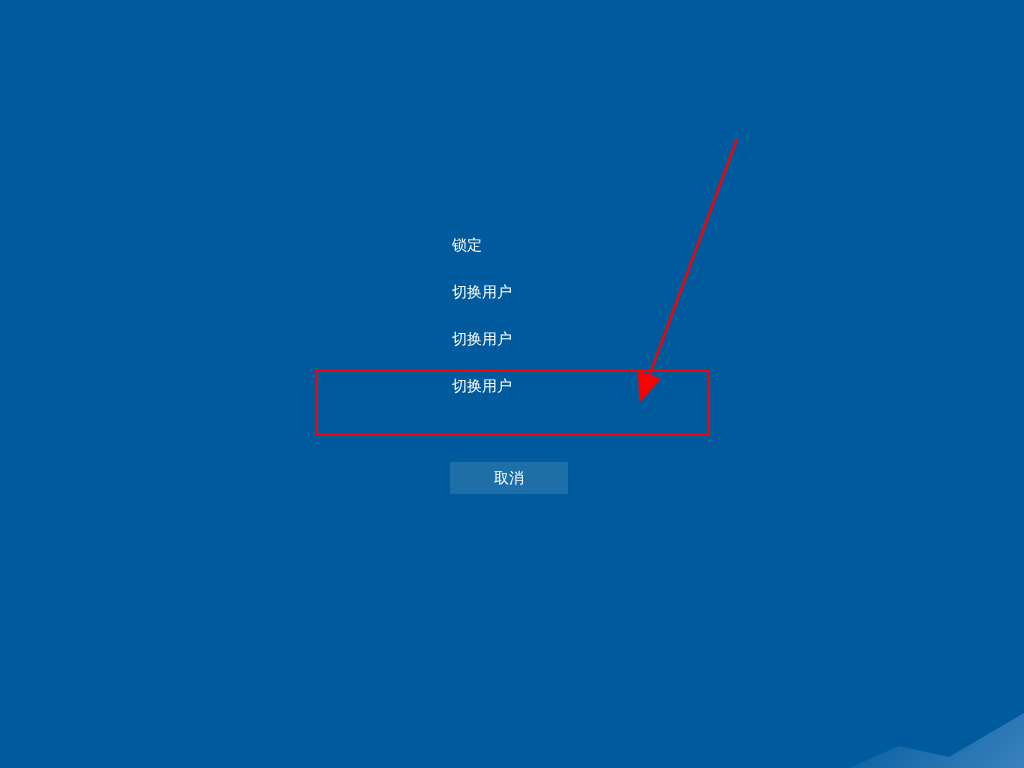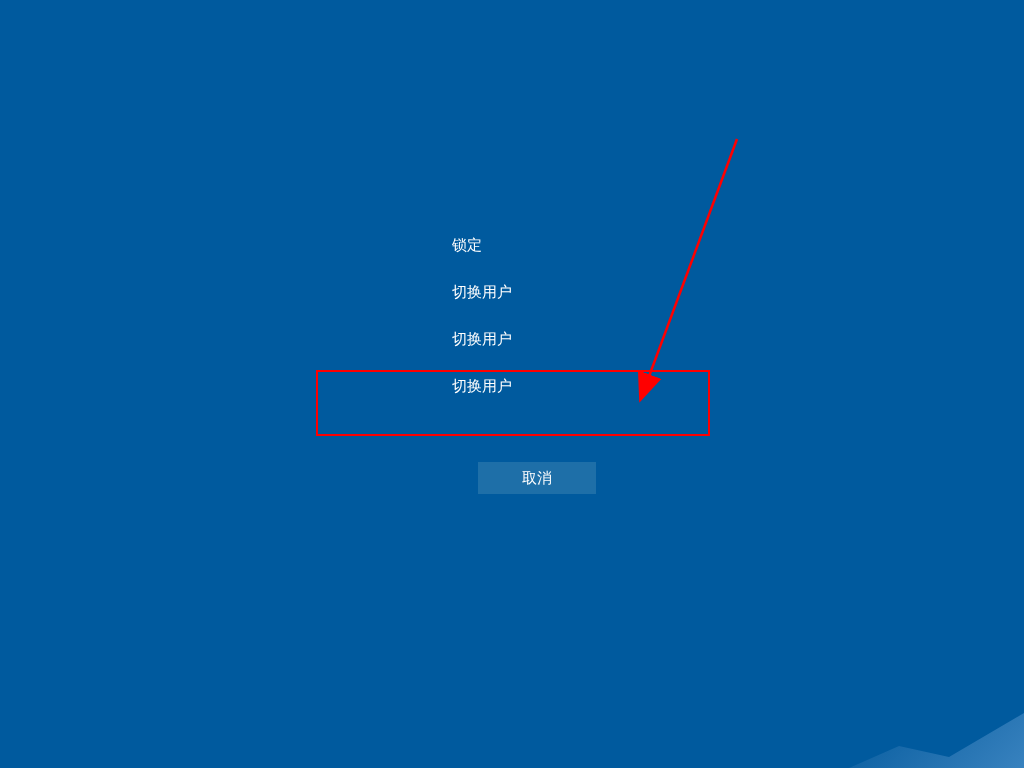--- a/index.html
+++ b/index.html
@@ -25,21 +25,21 @@
     .menu-item {
       color: #ffffff;
       font-size: 15px;
       padding: 14px 0;
       cursor: pointer;
       text-align: left;
       white-space: nowrap;
     }
     .cancel-button {
       position: absolute;
-      left: 478px;
+      left: 450px;
       top: 462px;
       width: 118px;
       height: 32px;
       background: #1e6fa8;
       color: #ffffff;
       font-size: 15px;
       font-family: Liberation Sans, sans-serif;
       border: none;
       cursor: pointer;
       text-align: center;

